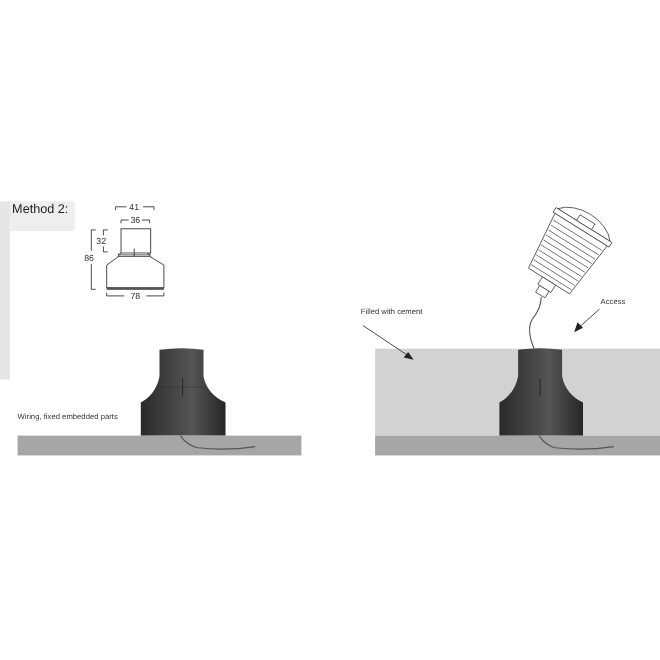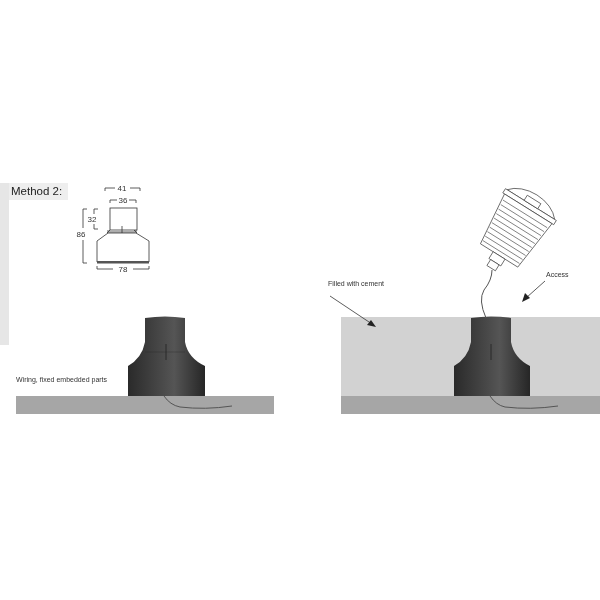--- a/index.html
+++ b/index.html
@@ -1,19 +1,19 @@
 <!DOCTYPE html>
 <html><head>
 <meta charset="utf-8">
 <style>
   html, body { margin:0; padding:0; background:#ffffff; }
   body { width:600px; height:600px; position:relative; overflow:hidden; font-family:"Liberation Sans", sans-serif; }
   .abs { position:absolute; }
   .side-bar { left:0; top:183px; width:9px; height:162px; background:#e6e6e6; }
-  .method-label { left:9px; top:183px; height:17px; padding:0 6px 0 2px; background:#eeeeee; font-size:11.5px; color:#222; line-height:17px; }
+  .method-label { left:9px; top:183px; height:17px; padding:0 6px 10px 2px; background:#eeeeee; font-size:11.5px; color:#222; line-height:17px; }
   .text { font-size:7px; color:#333; white-space:nowrap; }
   svg { position:absolute; left:0; top:0; }
 </style>
 </head>
 <body>
 
 <div class="abs side-bar"></div>
 <div class="abs method-label">Method 2:</div>
 
 <svg width="600" height="600" viewBox="0 0 600 600">

